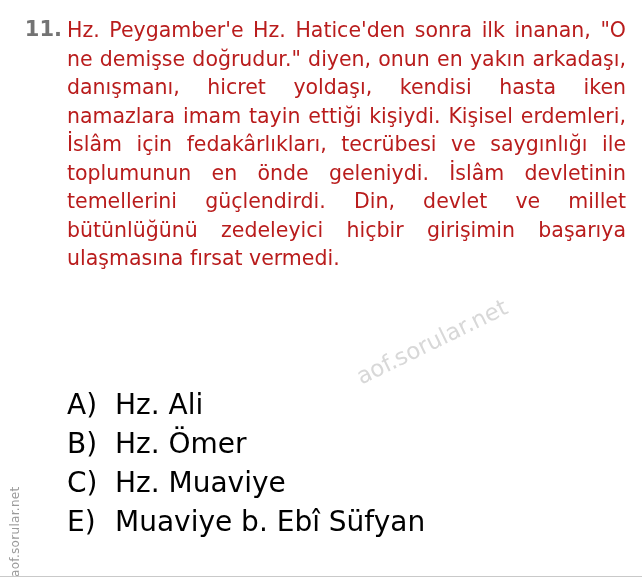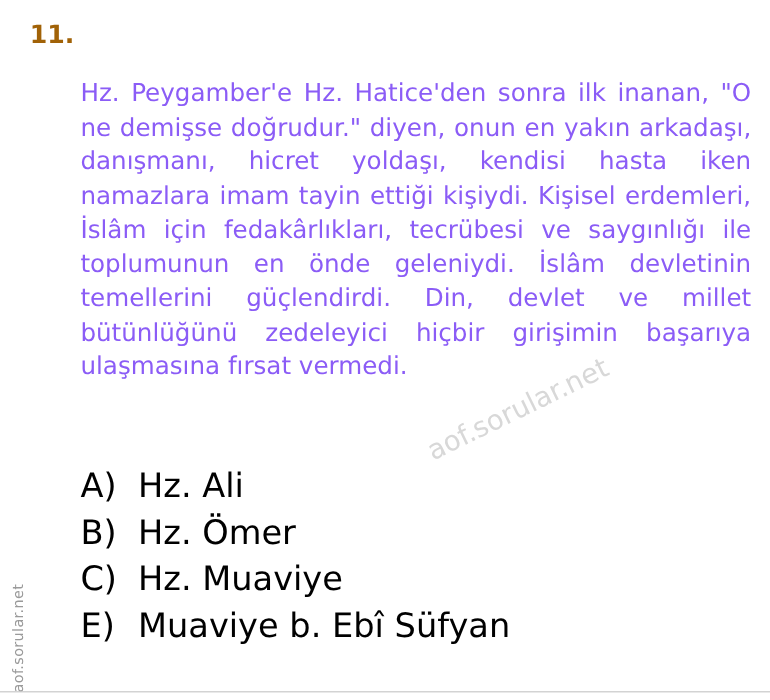--- a/index.html
+++ b/index.html
@@ -63,34 +63,33 @@
 
   .qnum {
     position: absolute;
     left: 18px;
     top: 17px;
     width: 44px;
     text-align: right;
     font-family: "DejaVu Sans", sans-serif;
     font-weight: bold;
     font-size: 21px;
-    color: #a16207;
+    color: #737373;
   }
 
   .stem {
     position: absolute;
     left: 67px;
     top: 16px;
     width: 559px;
     font-size: 20.5px;
     line-height: 28.5px;
     text-align: justify;
     text-justify: inter-word;
-    color: #8b5cf6;
-    margin-top: 47px;
+    color: #b91c1c;
   }
 
   .lead {
     position: absolute;
     left: 67px;
     top: 308px;
     width: 556px;
     font-size: 20px;
     line-height: 28px;
     font-weight: bold;

